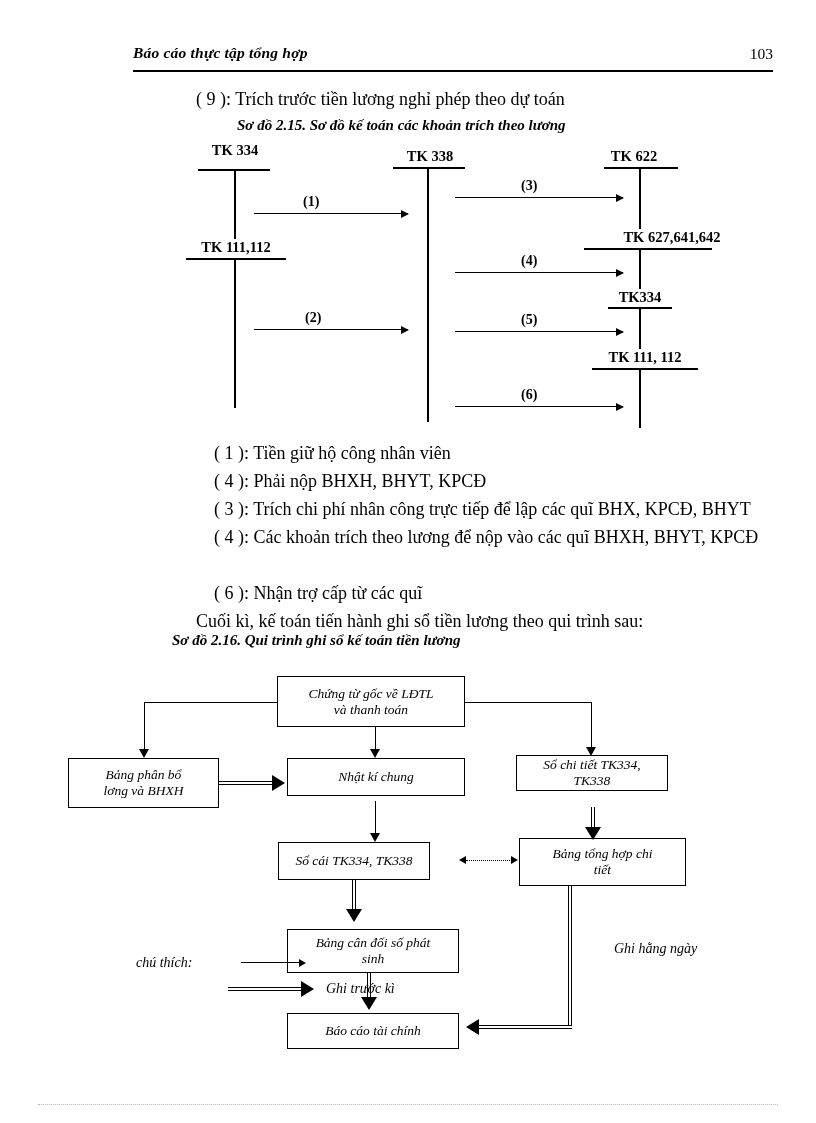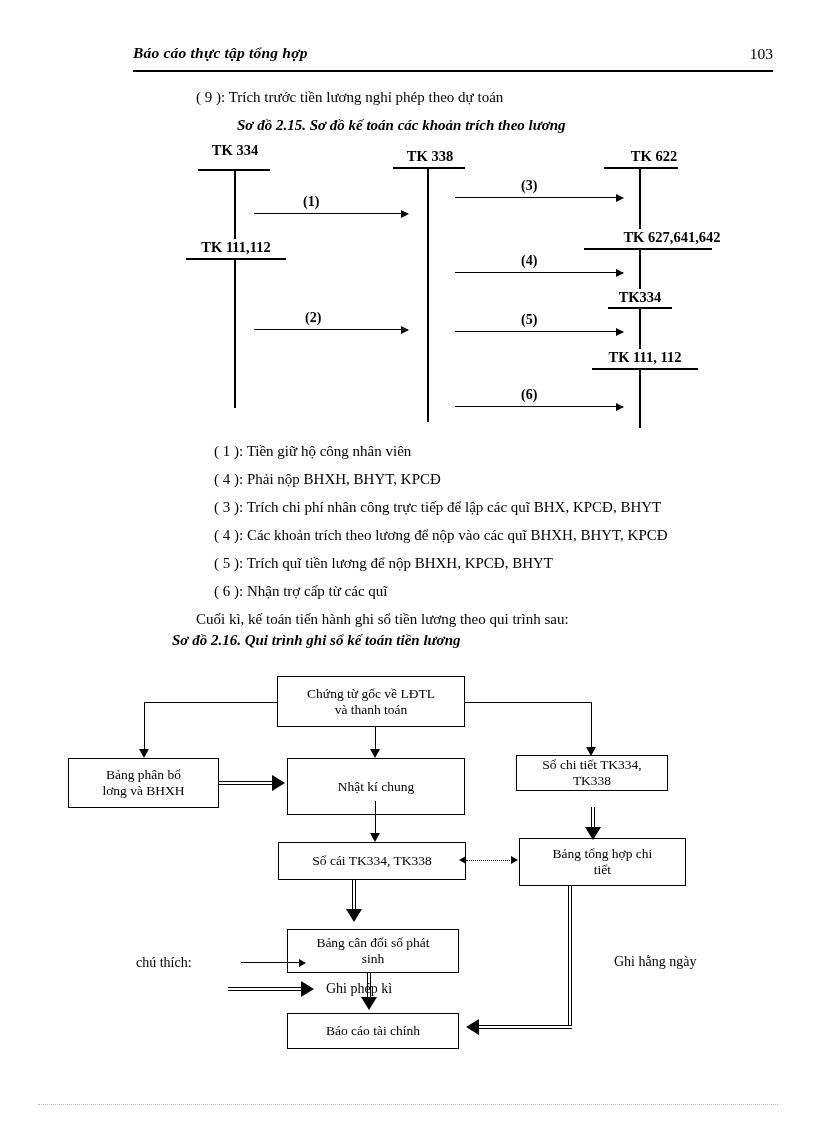--- a/index.html
+++ b/index.html
@@ -14,21 +14,21 @@
   #page-header{position:absolute;left:133px;top:44px;width:640px;height:30px;}
   #header-title{
     position:absolute;left:0;top:0;
     font-style:italic;font-weight:bold;font-size:15.5px;
     letter-spacing:.2px;white-space:nowrap;
   }
   #page-number{position:absolute;right:0;top:1px;font-size:15.5px;}
   #header-rule{position:absolute;left:133px;top:70px;width:640px;height:2.2px;background:#000;}
 
   
-  .txt{position:absolute;white-space:nowrap;font-size:15px;line-height:1;}
+  .txt{position:absolute;white-space:nowrap;font-size:18px;line-height:1;}
   .center-title{
     position:absolute;white-space:nowrap;font-weight:bold;font-style:italic;font-size:15px;
   }
 
   
   #t-diagram{position:absolute;left:0;top:140px;width:816px;height:300px;}
   .acct-label{
     position:absolute;white-space:nowrap;font-weight:bold;font-size:14.5px;
     text-align:center;
   }
@@ -37,21 +37,21 @@
   .flow{position:absolute;height:1.4px;background:#000;}
   .flow:after{
     content:"";position:absolute;right:-1px;top:-3.2px;
     border-left:8px solid #000;border-top:4px solid transparent;border-bottom:4px solid transparent;
   }
   .flow-num{
     position:absolute;white-space:nowrap;font-weight:bold;font-size:14px;
   }
 
   
-  #flowchart{position:absolute;left:0;top:665px;width:816px;height:410px;}
+  #flowchart{position:absolute;left:0;top:665px;width:816px;height:410px;font-style:italic;}
   .node{
     position:absolute;border:1.4px solid #000;background:#fff;
     display:flex;align-items:center;justify-content:center;text-align:center;
     font-size:13.5px;line-height:1.18;padding:2px 4px;box-sizing:border-box;
   }
   .ln{position:absolute;background:#000;}
   .ln.h{height:1.4px;}
   .ln.v{width:1.4px;}
   
   .dbl{position:absolute;border-color:#000;border-style:solid;}
@@ -90,21 +90,21 @@
     <div class="acct-stem" style="left:234px;top:29px;height:70px;"></div>
 
     <div class="acct-label" style="left:188px;top:99px;width:96px;">TK 111,112</div>
     <div class="acct-rule" style="left:186px;top:118px;width:100px;"></div>
     <div class="acct-stem" style="left:234px;top:118px;height:150px;"></div>
 
     <div class="acct-label" style="left:395px;top:8px;width:70px;">TK 338</div>
     <div class="acct-rule" style="left:393px;top:27px;width:72px;"></div>
     <div class="acct-stem" style="left:427px;top:27px;height:255px;"></div>
 
-    <div class="acct-label" style="left:616px;top:8px;width:76px;">TK 622</div>
+    <div class="acct-label" style="left:596px;top:8px;width:76px;">TK 622</div>
     <div class="acct-rule" style="left:604px;top:27px;width:74px;"></div>
     <div class="acct-stem" style="left:639px;top:27px;height:62px;"></div>
 
     <div class="acct-label" style="left:608px;top:89px;width:128px;">TK 627,641,642</div>
     <div class="acct-rule" style="left:584px;top:108px;width:128px;"></div>
     <div class="acct-stem" style="left:639px;top:108px;height:41px;"></div>
 
     <div class="acct-label" style="left:605px;top:149px;width:70px;">TK334</div>
     <div class="acct-rule" style="left:608px;top:167px;width:64px;"></div>
     <div class="acct-stem" style="left:639px;top:167px;height:42px;"></div>
@@ -129,36 +129,35 @@
     <div class="flow" style="left:455px;top:191px;width:168px;"></div>
 
     <div class="flow-num" style="left:521px;top:247px;">(6)</div>
     <div class="flow" style="left:455px;top:266px;width:168px;"></div>
   </div>
 
   <div class="txt" style="left:214px;top:444px;">( 1 ): Tiền giữ hộ công nhân viên</div>
   <div class="txt" style="left:214px;top:472px;"> ( 4 ): Phải nộp BHXH,  BHYT,  KPCĐ</div>
   <div class="txt" style="left:214px;top:500px;">( 3 ): Trích chi phí nhân  công trực tiếp để lập các quĩ BHX,  KPCĐ,  BHYT</div>
   <div class="txt" style="left:214px;top:528px;">( 4 ): Các khoản trích theo lương để nộp vào các quĩ BHXH,  BHYT,  KPCĐ</div>
-  <div class="txt" style="left:214px;top:556px;">( 5 ): Trích quĩ tiền lương để nộp BHXH, KPCĐ, BHYT</div>
   <div class="txt" style="left:214px;top:584px;">( 6 ): Nhận trợ cấp từ các quĩ</div>
   <div class="txt" style="left:196px;top:612px;">Cuối kì, kế toán tiến hành  ghi sổ tiền lương theo qui trình sau:</div>
   <div class="center-title" style="left:172px;top:632px;">Sơ đồ 2.16. Qui trình ghi sổ kế toán tiền lương</div>
 
   <div id="flowchart">
 
     <div class="node" style="left:277px;top:11px;width:188px;height:51px;">Chứng từ gốc về LĐTL<br>và thanh toán</div>
 
     <div class="node" style="left:68px;top:93px;width:151px;height:50px;">Bảng phân bổ<br>lơng   và BHXH</div>
 
-    <div class="node" style="left:287px;top:93px;width:178px;height:57px;">Nhật kí chung</div>
+    <div class="node" style="left:287px;top:93px;width:178px;height:38px;">Nhật kí chung</div>
 
     <div class="node" style="left:516px;top:90px;width:152px;height:36px;">Sổ chi tiết TK334,<br>TK338</div>
 
-    <div class="node" style="left:278px;top:177px;width:188px;height:38px;">Sổ cái TK334, TK338</div>
+    <div class="node" style="left:278px;top:177px;width:152px;height:38px;">Sổ cái TK334, TK338</div>
 
     <div class="node" style="left:519px;top:173px;width:167px;height:48px;">Bảng tổng hợp chi<br>tiết</div>
 
     <div class="node" style="left:287px;top:264px;width:172px;height:44px;">Bảng cân đối số phát<br>sinh</div>
 
     <div class="node" style="left:287px;top:348px;width:172px;height:36px;">Báo cáo tài chính</div>
 
     <div class="ln h" style="left:144px;top:37px;width:134px;"></div>
     <div class="ln v" style="left:144px;top:37px;height:48px;"></div>
     <div class="ar down" style="left:138.5px;top:84px;"></div>
@@ -186,25 +185,25 @@
     <div class="dbl v" style="left:352px;top:215px;height:33px;"></div>
     <div class="ar down-big" style="left:346px;top:244px;"></div>
 
     <div class="dbl v" style="left:367px;top:308px;height:28px;"></div>
     <div class="ar down-big" style="left:361px;top:332px;"></div>
 
     <div class="dbl v" style="left:568px;top:221px;height:143px;"></div>
     <div class="dbl h" style="left:479px;top:360px;width:93px;"></div>
     <div class="ar left-big" style="left:466px;top:354px;"></div>
 
-    <div class="caption" style="left:614px;top:289px;">Ghi   hằng   ngày</div>
+    <div class="caption" style="left:614px;top:276px;">Ghi   hằng   ngày</div>
 
     <div class="caption" style="left:136px;top:290px;">chú   thích:</div>
     <div class="ln h" style="left:241px;top:297px;width:60px;"></div>
     <div class="ar right-sm" style="left:299px;top:293.5px;"></div>
 
     <div class="dbl h" style="left:228px;top:322px;width:75px;"></div>
     <div class="ar right-big" style="left:301px;top:316px;"></div>
-    <div class="caption" style="left:326px;top:316px;">Ghi phép kì</div>
+    <div class="caption" style="left:326px;top:316px;">Ghi trước kì</div>
   </div>
 
   <div id="bottom-rule"></div>
 </div>
 
 </body></html>

